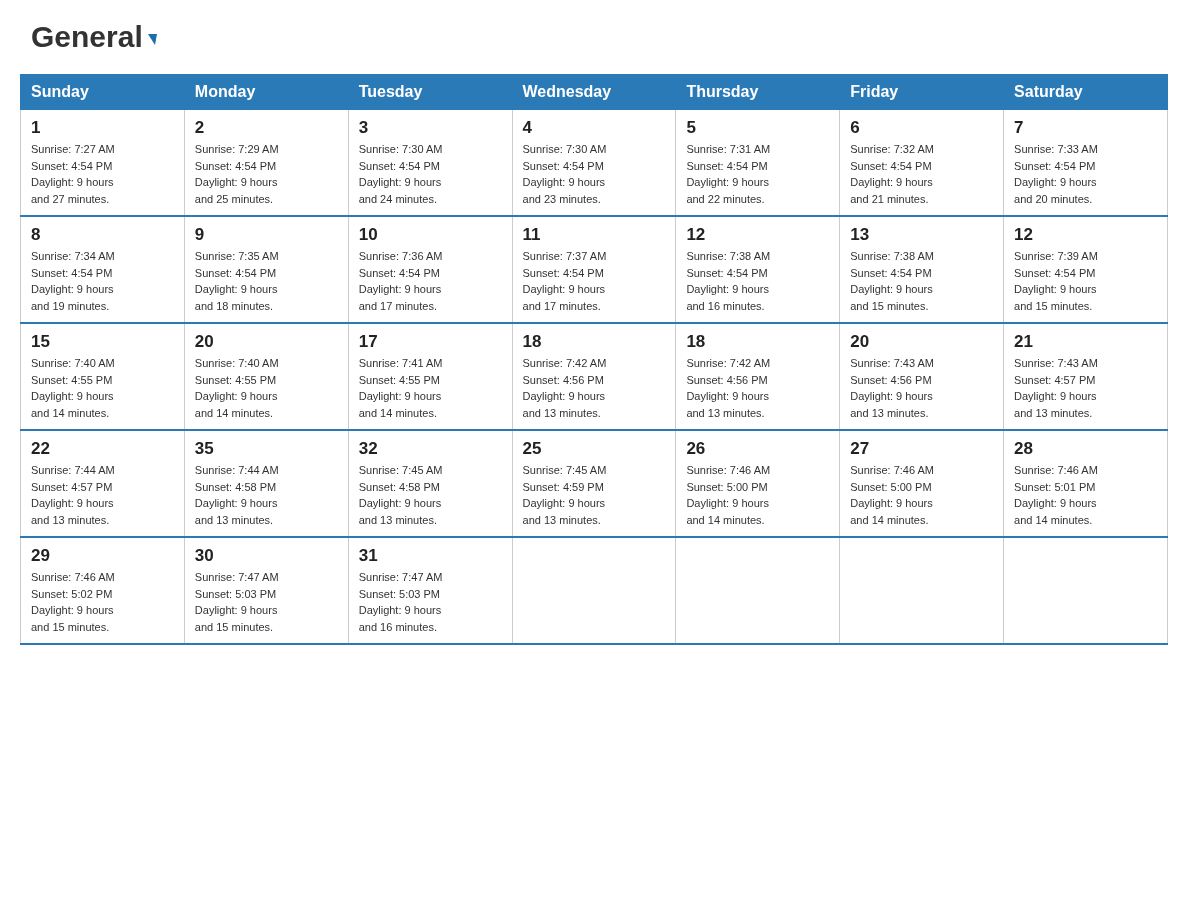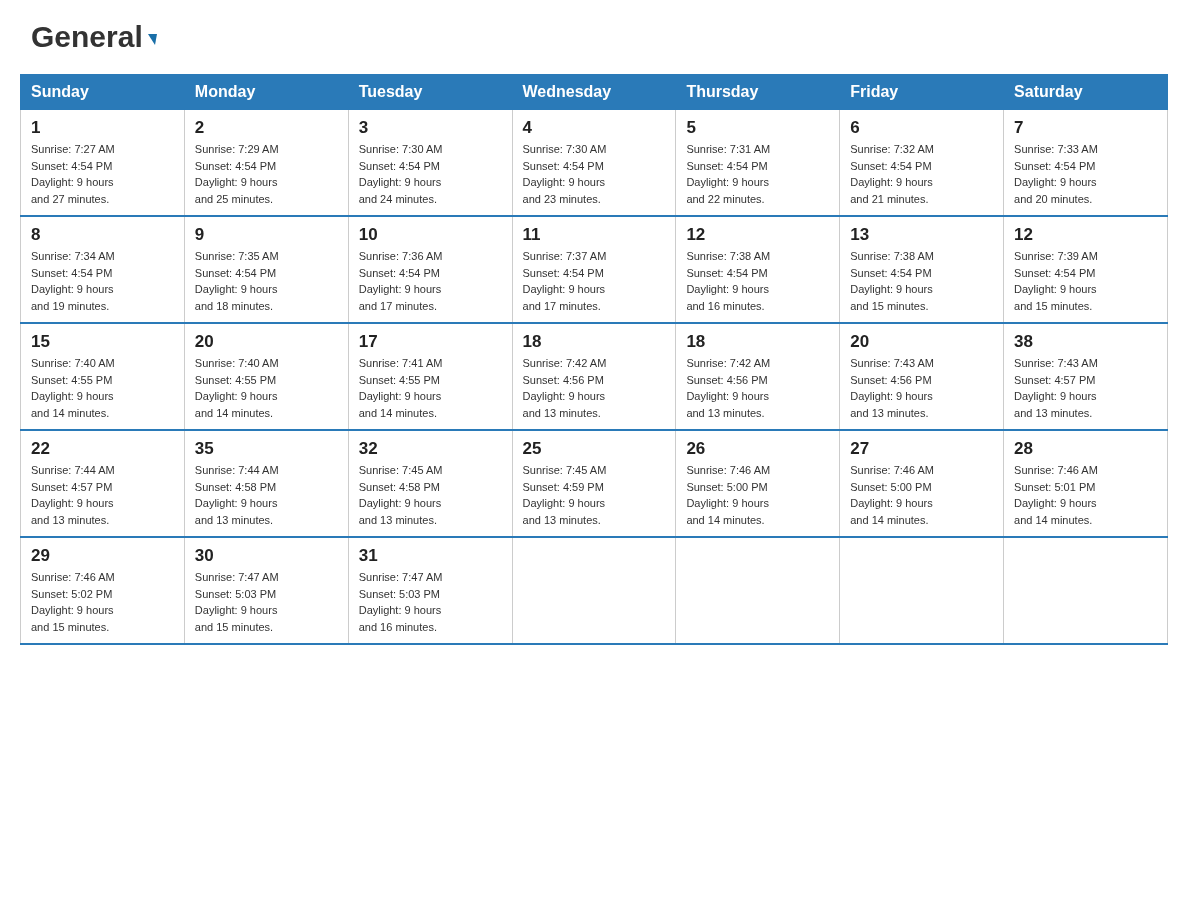--- a/index.html
+++ b/index.html
@@ -200,21 +200,21 @@
       </td>
         <td>
         <span class="day-num">18</span>
         <span class="day-info">Sunrise: 7:42 AM<br>Sunset: 4:56 PM<br>Daylight: 9 hours<br>and 13 minutes.</span>
       </td>
         <td>
         <span class="day-num">20</span>
         <span class="day-info">Sunrise: 7:43 AM<br>Sunset: 4:56 PM<br>Daylight: 9 hours<br>and 13 minutes.</span>
       </td>
         <td>
-        <span class="day-num">38</span>
+        <span class="day-num">21</span>
         <span class="day-info">Sunrise: 7:43 AM<br>Sunset: 4:57 PM<br>Daylight: 9 hours<br>and 13 minutes.</span>
       </td>
       </tr>
       <tr>
         <td>
         <span class="day-num">22</span>
         <span class="day-info">Sunrise: 7:44 AM<br>Sunset: 4:57 PM<br>Daylight: 9 hours<br>and 13 minutes.</span>
       </td>
         <td>
         <span class="day-num">35</span>

